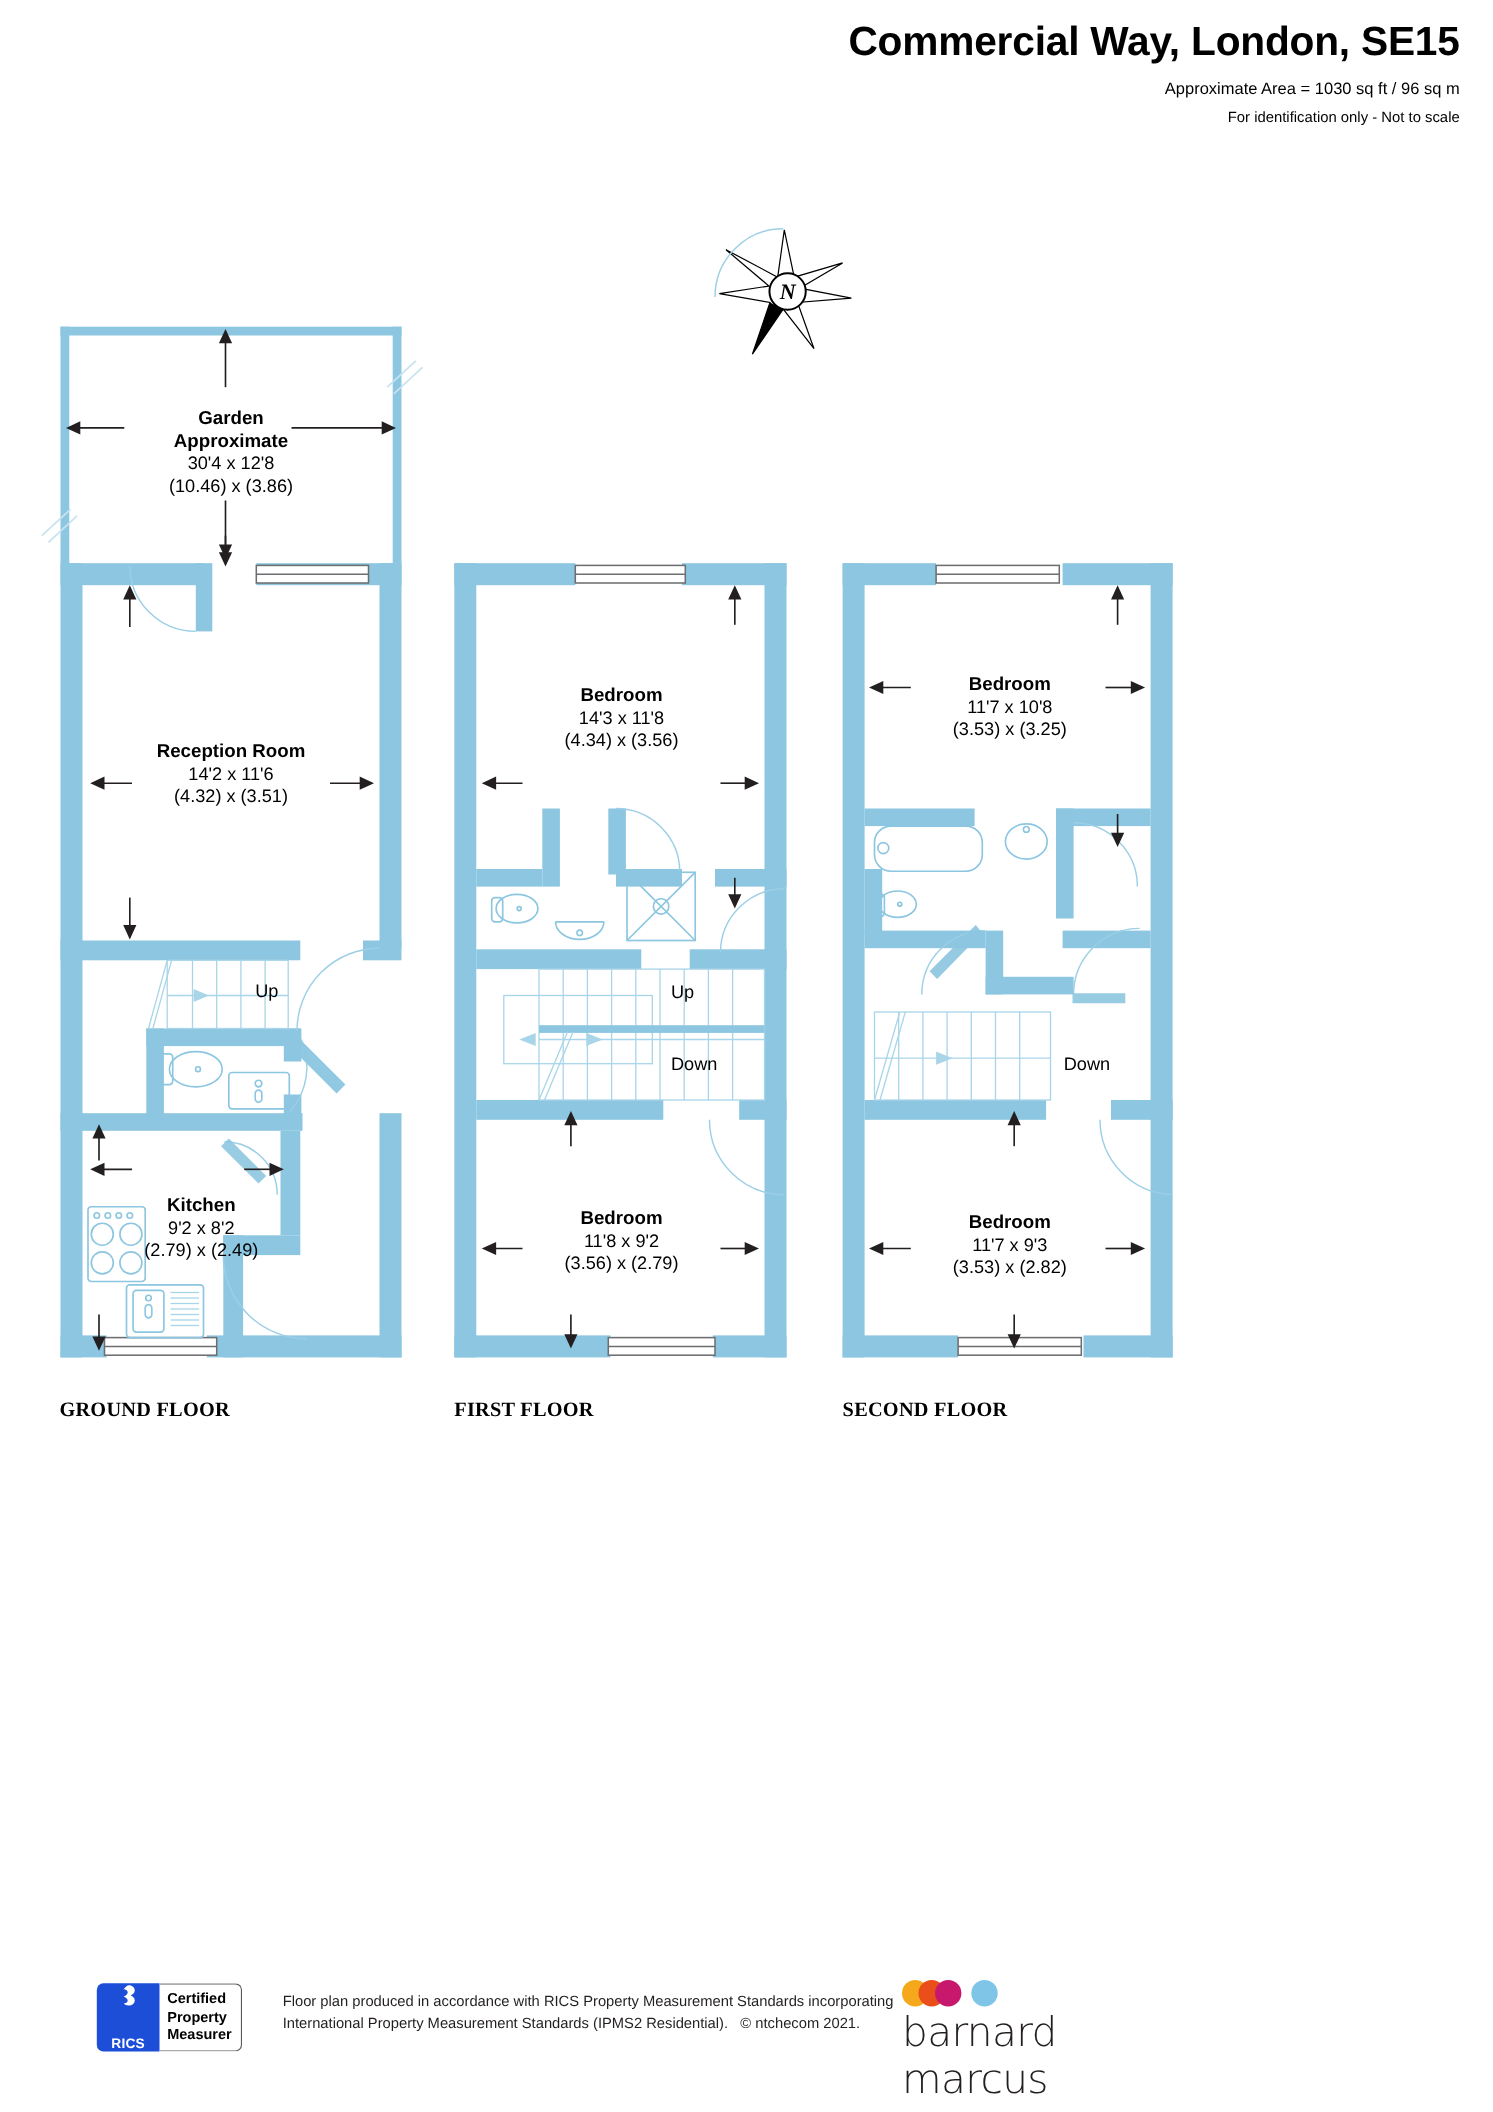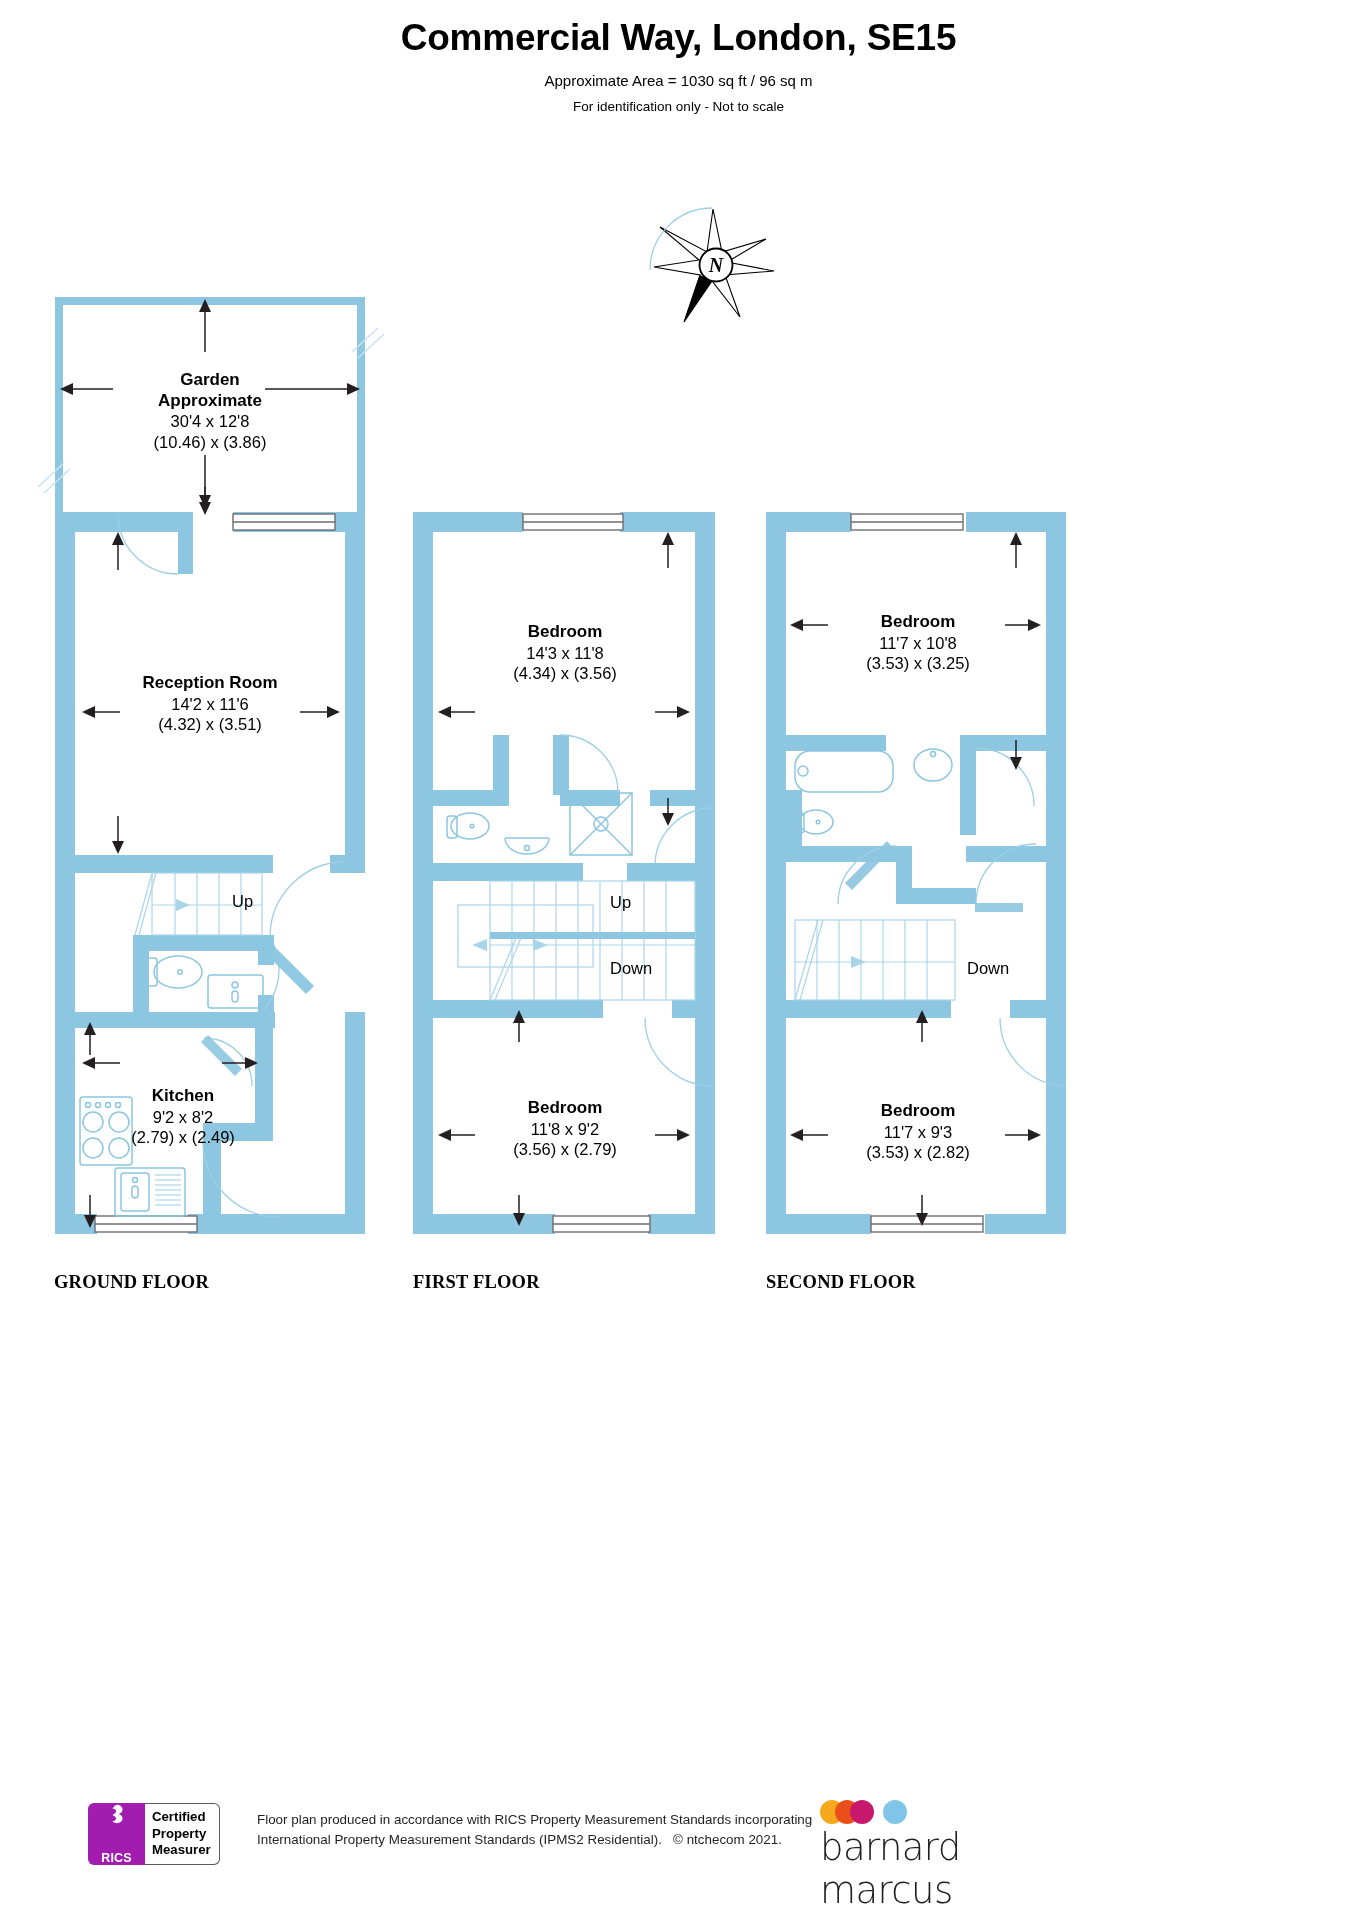--- a/index.html
+++ b/index.html
@@ -15,21 +15,21 @@
     color: #000000;
     overflow: hidden;
   }
   .page { position: absolute; inset: 0; }
 
   
   .header {
     position: absolute;
     top: 0; left: 0; right: 0;
     padding: 18px 30px 0 30px;
-    text-align: center;
+    text-align: right;
   }
   .title {
     font-size: 37px;
     font-weight: bold;
     letter-spacing: -0.2px;
     line-height: 1.1;
     margin: 0;
   }
   .subtitle {
     font-size: 15px;
@@ -99,21 +99,21 @@
   .rics-badge {
     position: absolute;
     left: 88px;
     top: 1803px;
     display: flex;
     align-items: stretch;
     height: 62px;
   }
   .rics-left {
     width: 57px;
-    background: #a21caf;
+    background: #1d4ed8;
     border-radius: 6px 0 0 6px;
     display: flex;
     flex-direction: column;
     align-items: center;
     justify-content: center;
     color: #fff;
     gap: 25px;
   }
   .rics-mark { width: 26px; height: 26px; }
   .rics-word {

